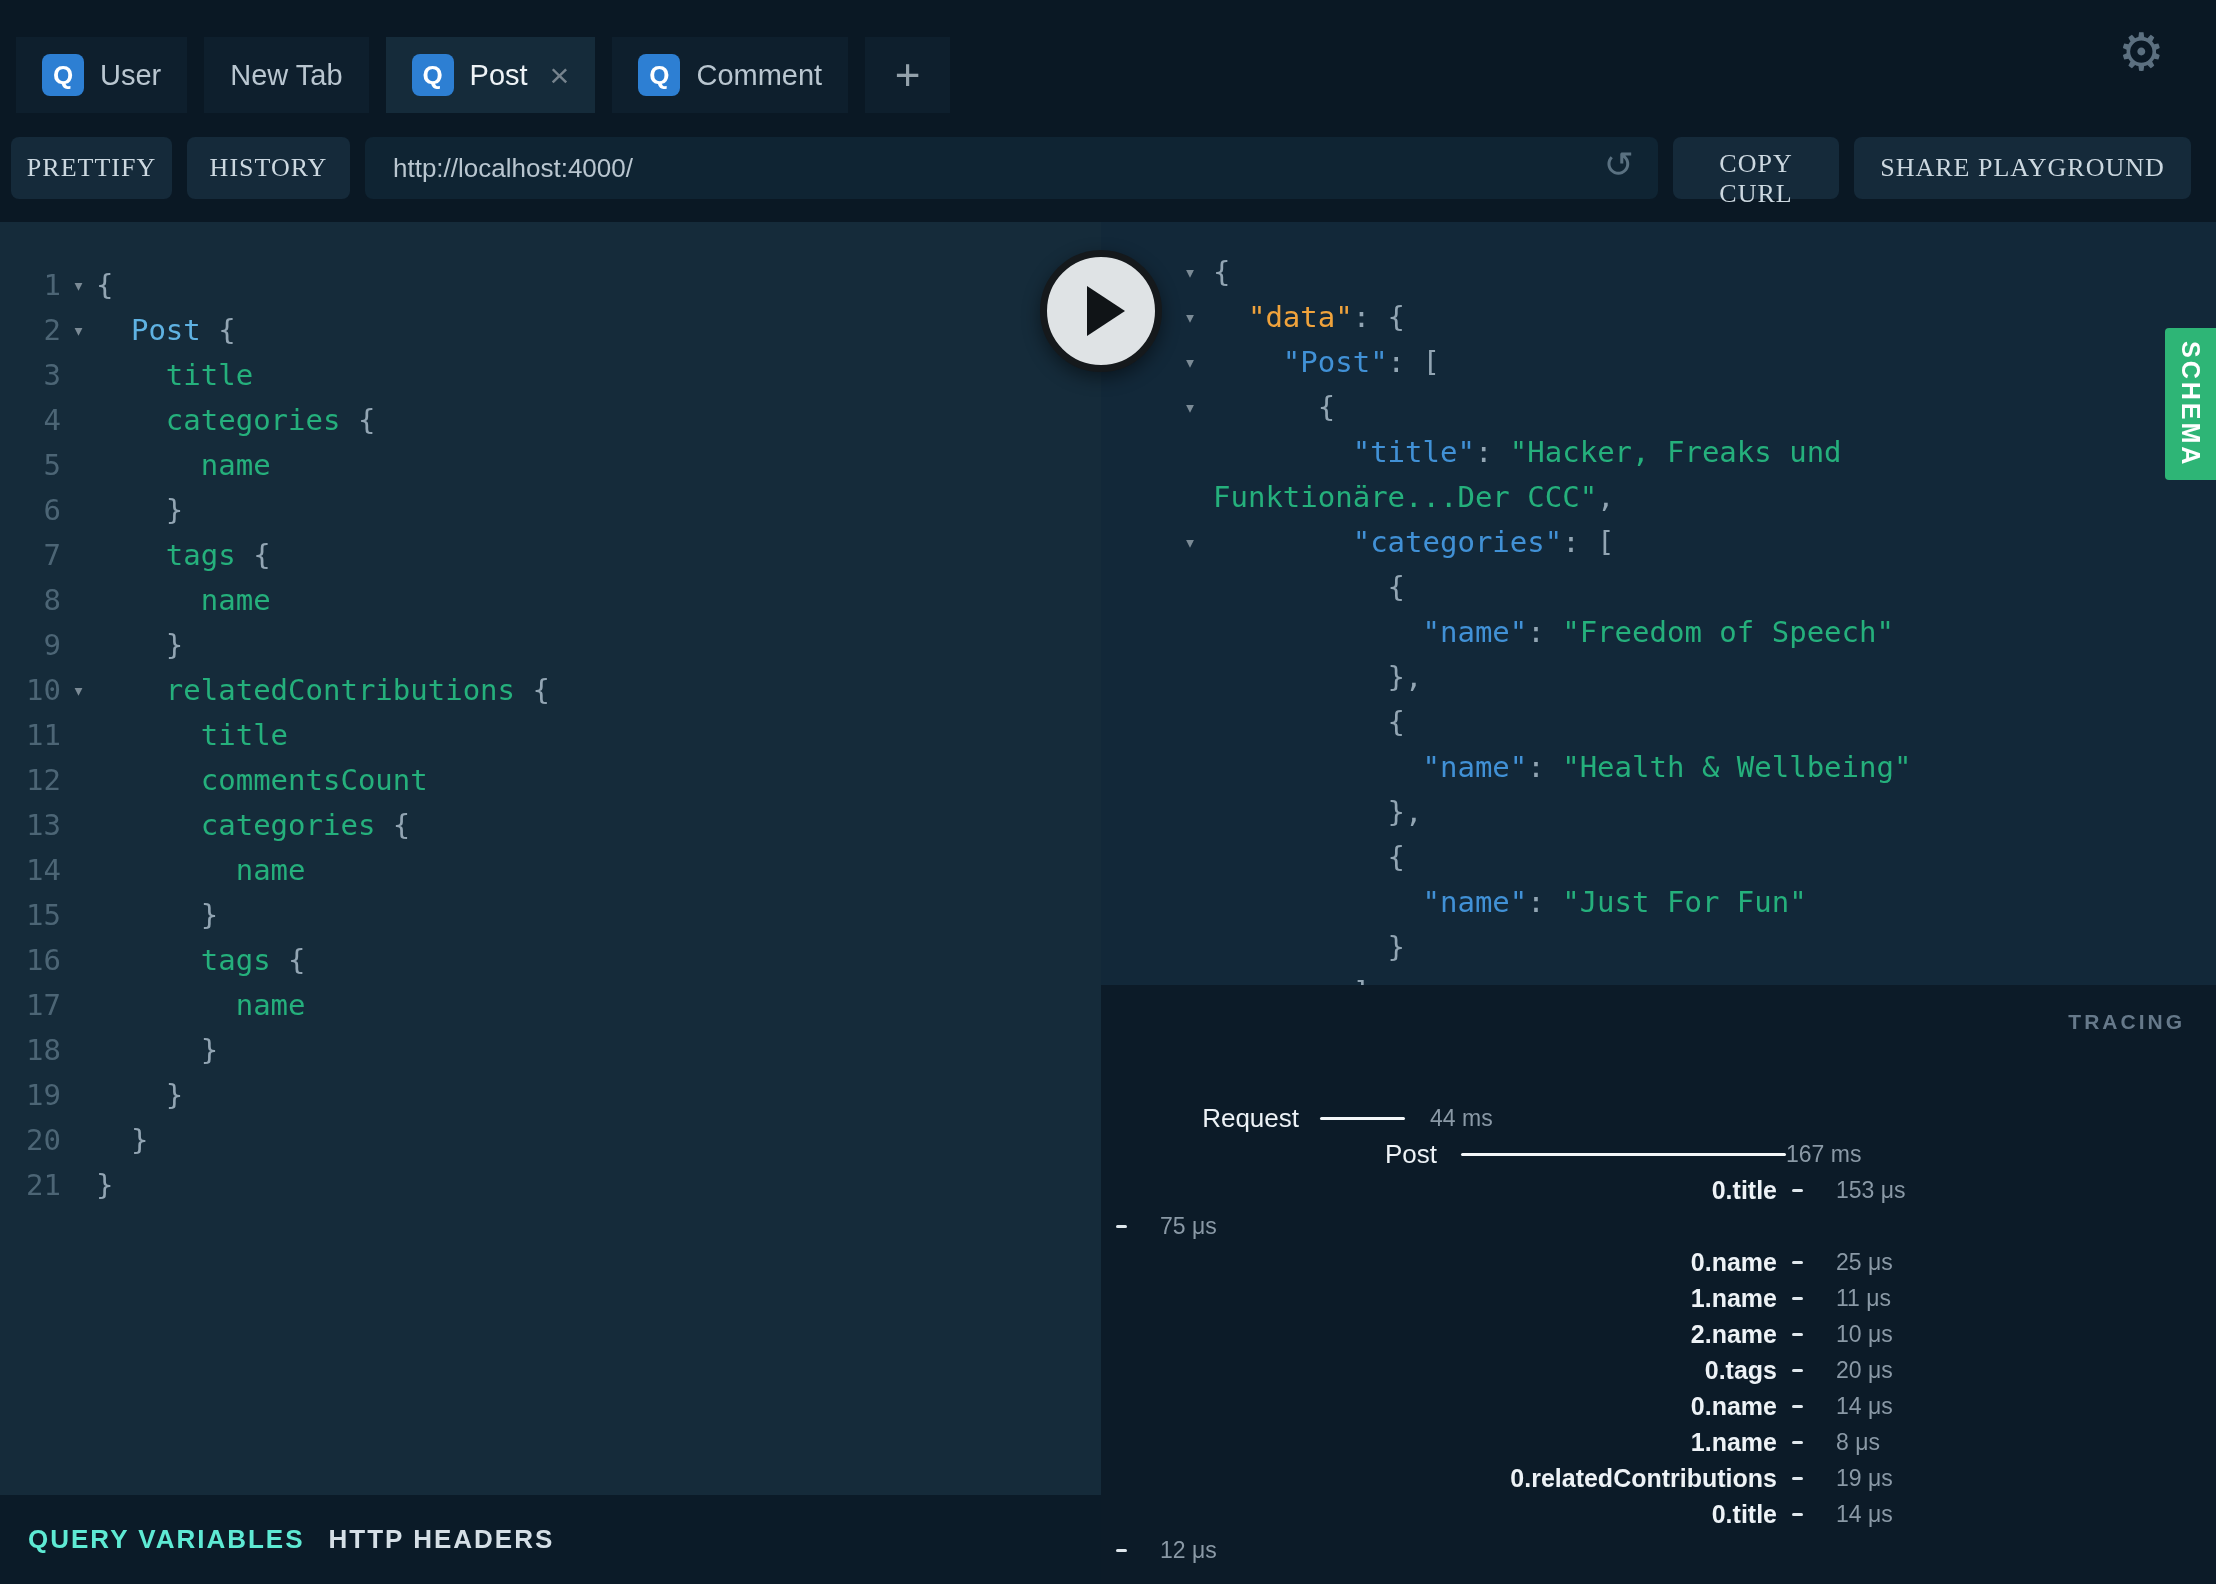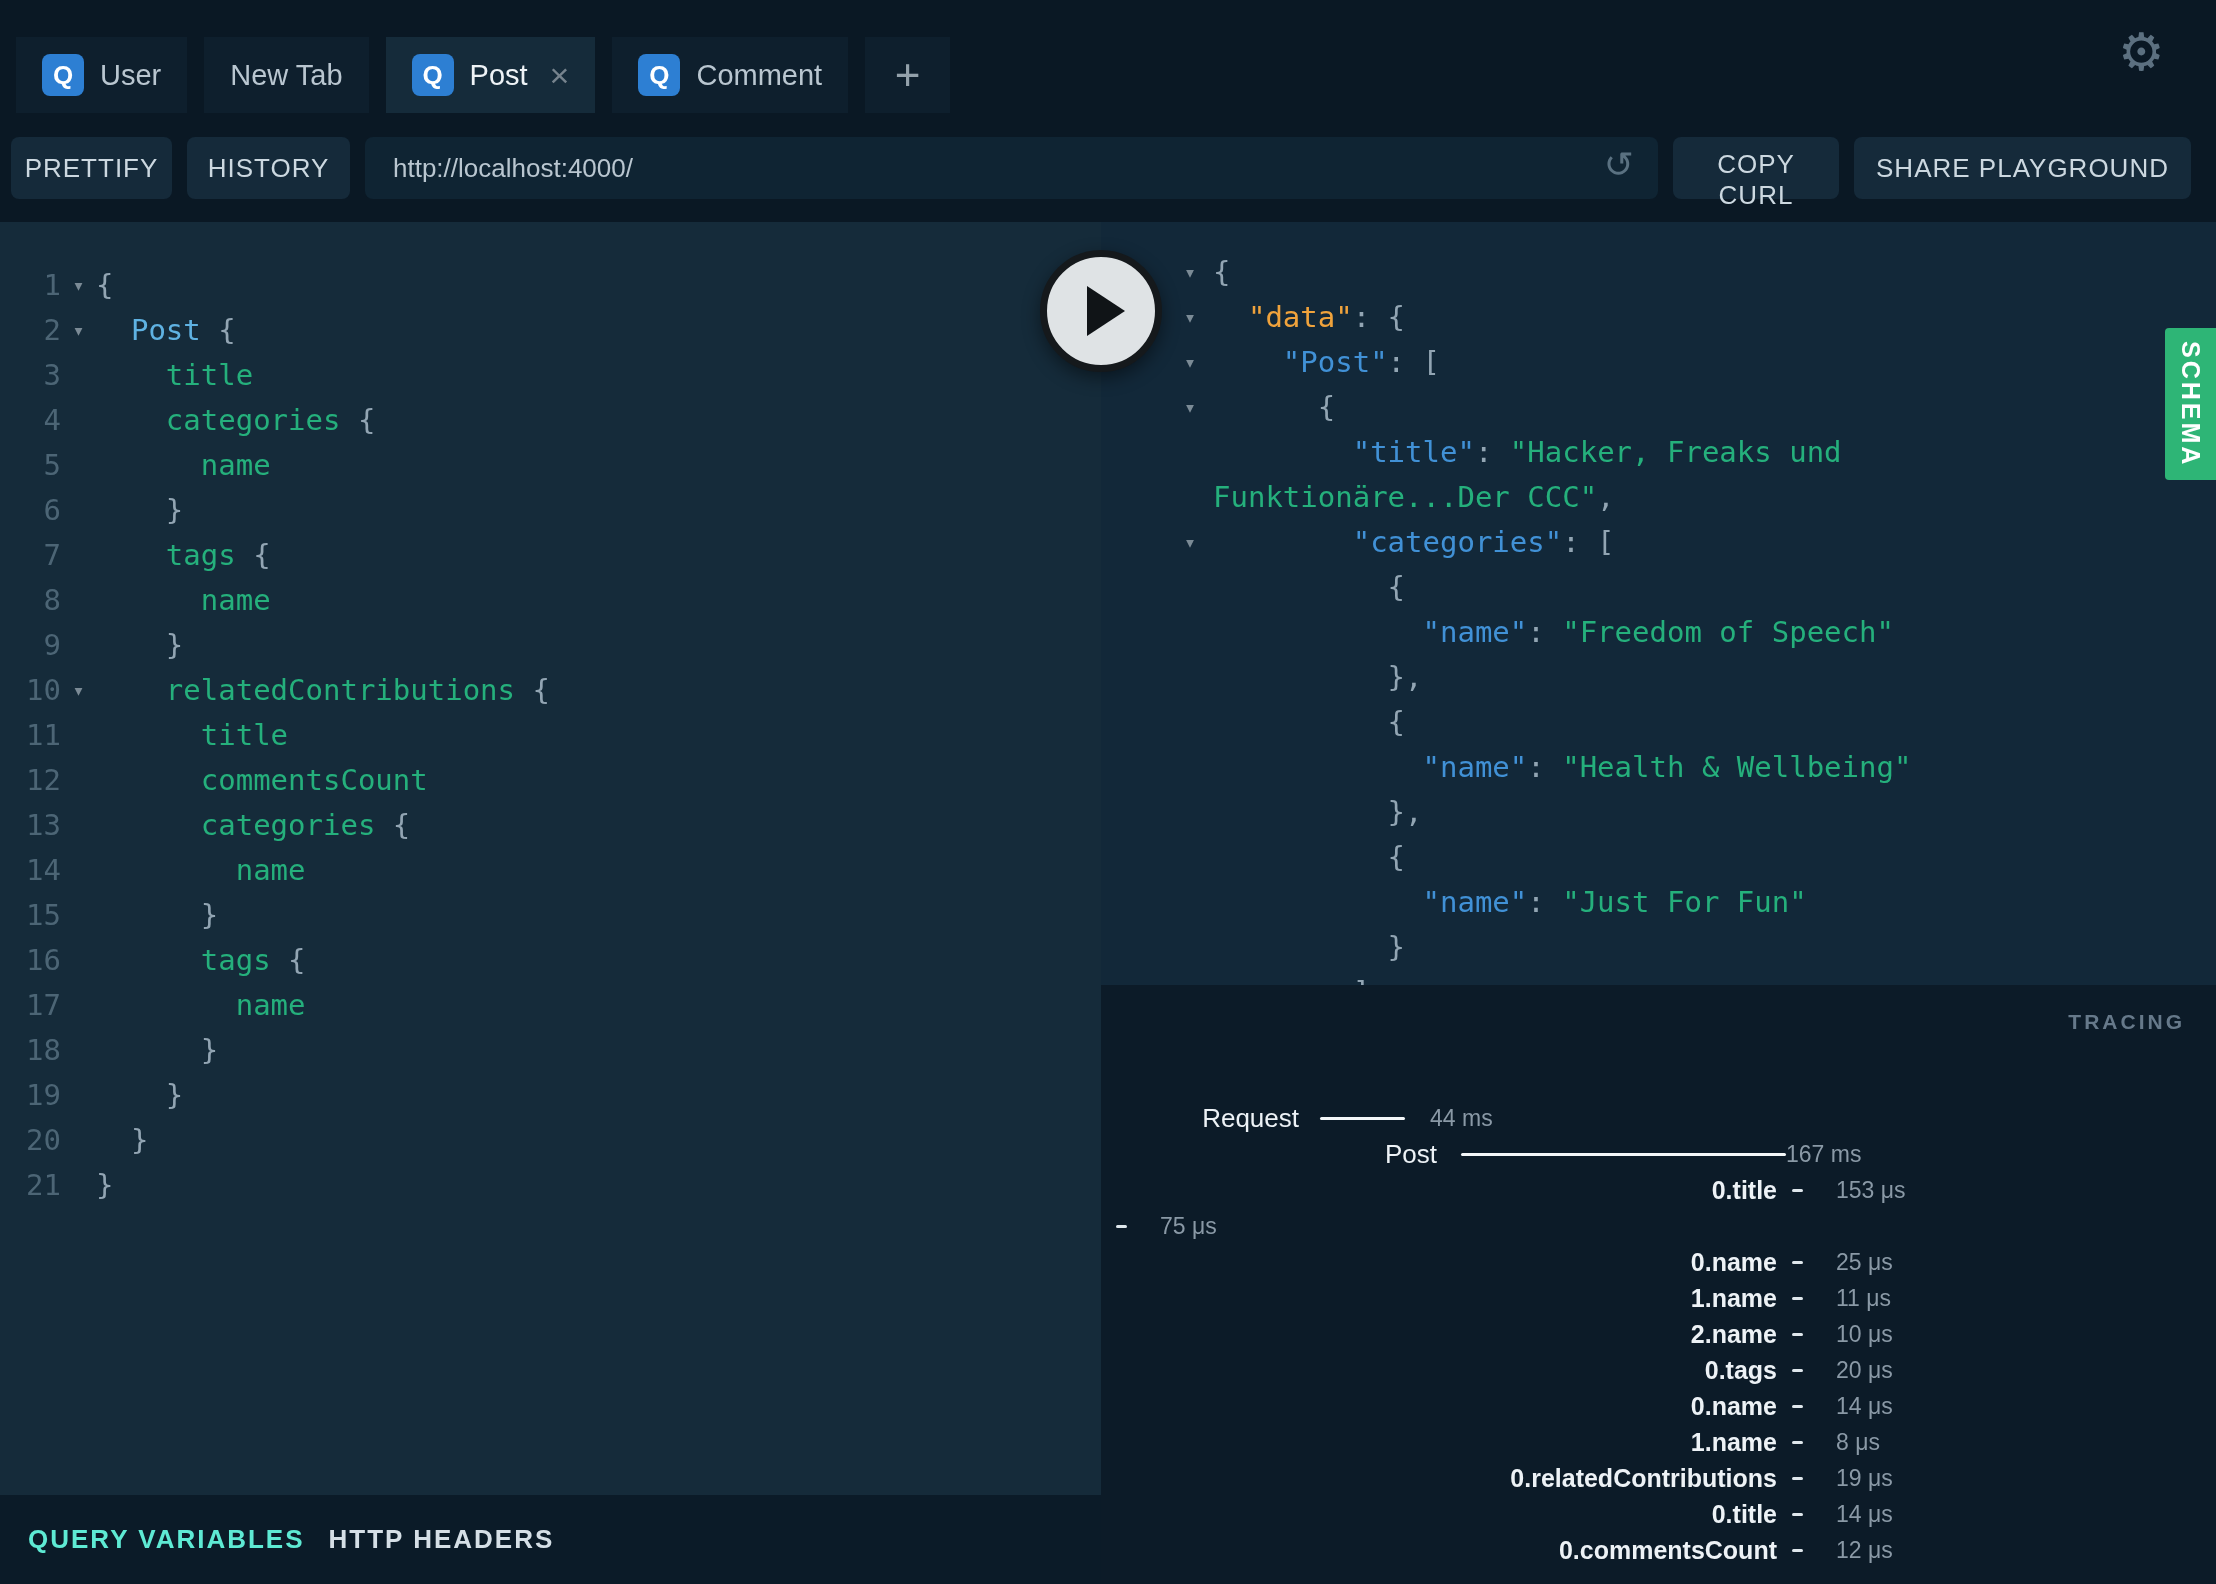--- a/index.html
+++ b/index.html
@@ -26,21 +26,21 @@
   .tab-close{margin-left:22px;color:#76838d;font-size:34px;line-height:1;}
   .add-tab{
     margin-left:17px;width:85px;height:76px;background:#0e1f2d;display:flex;
     align-items:center;justify-content:center;color:#93a1ab;font-size:44px;font-weight:300;
   }
   .gear{position:absolute;left:2118px;top:26px;font-size:52px;color:#5c7080;line-height:1;cursor:pointer;}
   
   .toolbar{position:absolute;left:11px;top:137px;width:2180px;height:62px;display:flex;gap:15px;}
   .tb-btn{
     border:none;outline:none;background:#152a3a;color:#ccd8e0;height:62px;border-radius:8px;
-    font-family:Liberation Sans, sans-serif;font-size:26px;letter-spacing:1px;cursor:pointer;
+    font-family:Liberation Serif, serif;font-size:26px;letter-spacing:1px;cursor:pointer;
     padding:12px;flex:0 0 auto;
   }
   .btn-prettify{width:161px}
   .btn-history{width:163px}
   .btn-copy{width:166px}
   .btn-share{width:337px}
   .url-wrap{position:relative;flex:1 1 auto;height:62px;}
   .url-input{
     width:100%;height:62px;box-sizing:border-box;background:#0f2433;border:none;border-radius:8px;
     color:#b9c6d0;font-size:26px;padding:0 70px 0 28px;outline:none;
@@ -403,18 +403,17 @@
         <span class="t-lbl">0.relatedContributions</span>
         <span class="t-bar"></span>
         <span class="t-time">19 μs</span>
       </div>
       <div class="t-row field">
         <span class="t-lbl">0.title</span>
         <span class="t-bar"></span>
         <span class="t-time">14 μs</span>
       </div>
       <div class="t-row field">
-        <span class="t-lbl">0.commentsCount</span>
         <span class="t-bar"></span>
         <span class="t-time">12 μs</span>
       </div>
     </div>
 </div>
 
 </body></html>

